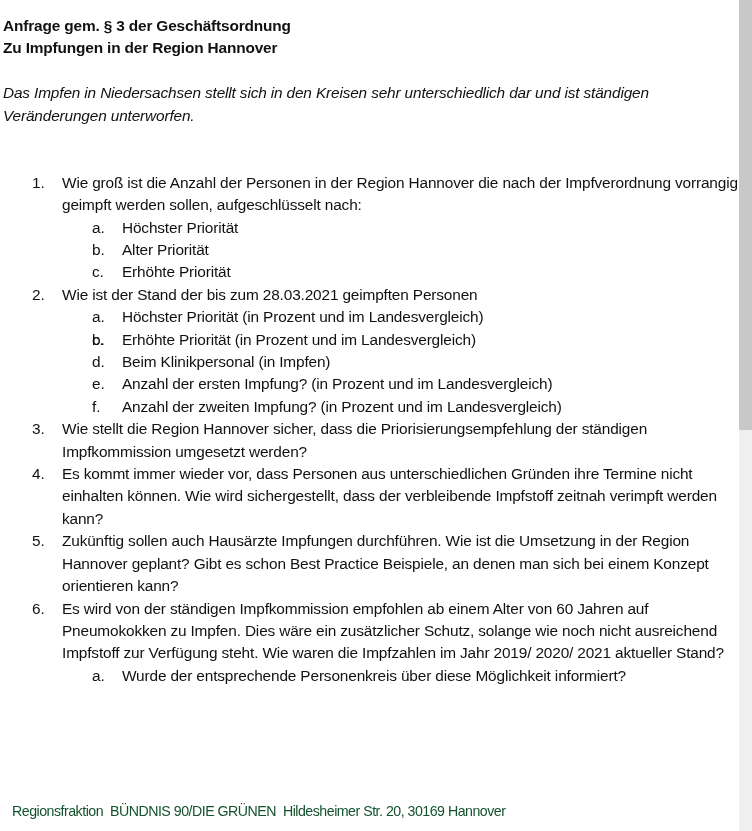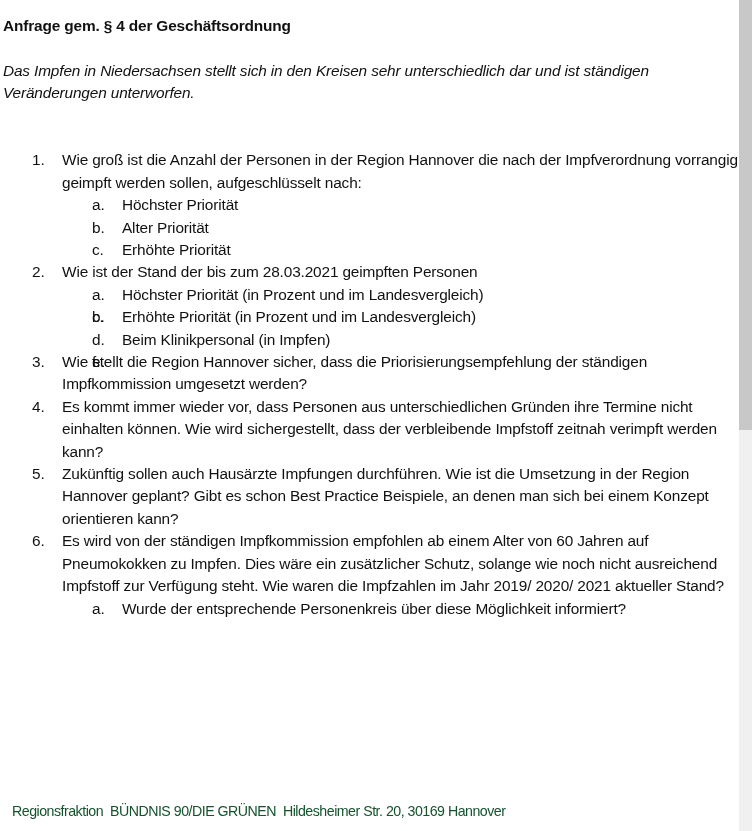--- a/index.html
+++ b/index.html
@@ -99,21 +99,22 @@
       height: 430px;
       background: #c8c8c8;
     }
   </style>
 </head>
 <body>
 
 <div class="page">
   <div class="doc">
     <div>
-      <span class="title-line">Anfrage gem. § 4 der Geschäftsordnung</span>
+      <span class="title-line">Anfrage gem. § 3 der Geschäftsordnung</span>
+      <span class="title-line">Zu Impfungen in der Region Hannover</span>
     </div>
     <div class="gap"></div>
     <p class="para">Das Impfen in Niedersachsen stellt sich in den Kreisen sehr unterschiedlich dar und ist ständigen Veränderungen unterworfen.</p>
     <div class="gap"></div>
     <div class="gap"></div>
 
     <ol class="main">
       <li>
         <span class="num">1.</span>
         <span>Wie groß ist die Anzahl der Personen in der Region Hannover die nach der Impfverordnung vorrangig geimpft werden sollen, aufgeschlüsselt nach:</span>
@@ -124,22 +125,22 @@
         </ol>
       </li>
       <li>
         <span class="num">2.</span>
         <span>Wie ist der Stand der bis zum 28.03.2021 geimpften Personen</span>
         <ol class="sub">
           <li><span class="letter">a.</span><span>Höchster Priorität (in Prozent und im Landesvergleich)</span></li>
           <li><span class="letter">b.</span></li>
           <li><span class="letter">c.</span><span>Erhöhte Priorität (in Prozent und im Landesvergleich)</span></li>
           <li><span class="letter">d.</span><span>Beim Klinikpersonal (in Impfen)</span></li>
-          <li><span class="letter">e.</span></li>
-          <li><span class="letter">f.</span></li>
+          <li><span class="letter">e.</span><span>Anzahl der ersten Impfung? (in Prozent und im Landesvergleich)</span></li>
+          <li><span class="letter">f.</span><span>Anzahl der zweiten Impfung? (in Prozent und im Landesvergleich)</span></li>
         </ol>
       </li>
       <li>
         <span class="num">3.</span>
         <span>Wie stellt die Region Hannover sicher, dass die Priorisierungsempfehlung der ständigen Impfkommission umgesetzt werden?</span>
       </li>
       <li>
         <span class="num">4.</span>
         <span>Es kommt immer wieder vor, dass Personen aus unterschiedlichen Gründen ihre Termine nicht einhalten können. Wie wird sichergestellt, dass der verbleibende Impfstoff zeitnah verimpft werden kann?</span>
       </li>

